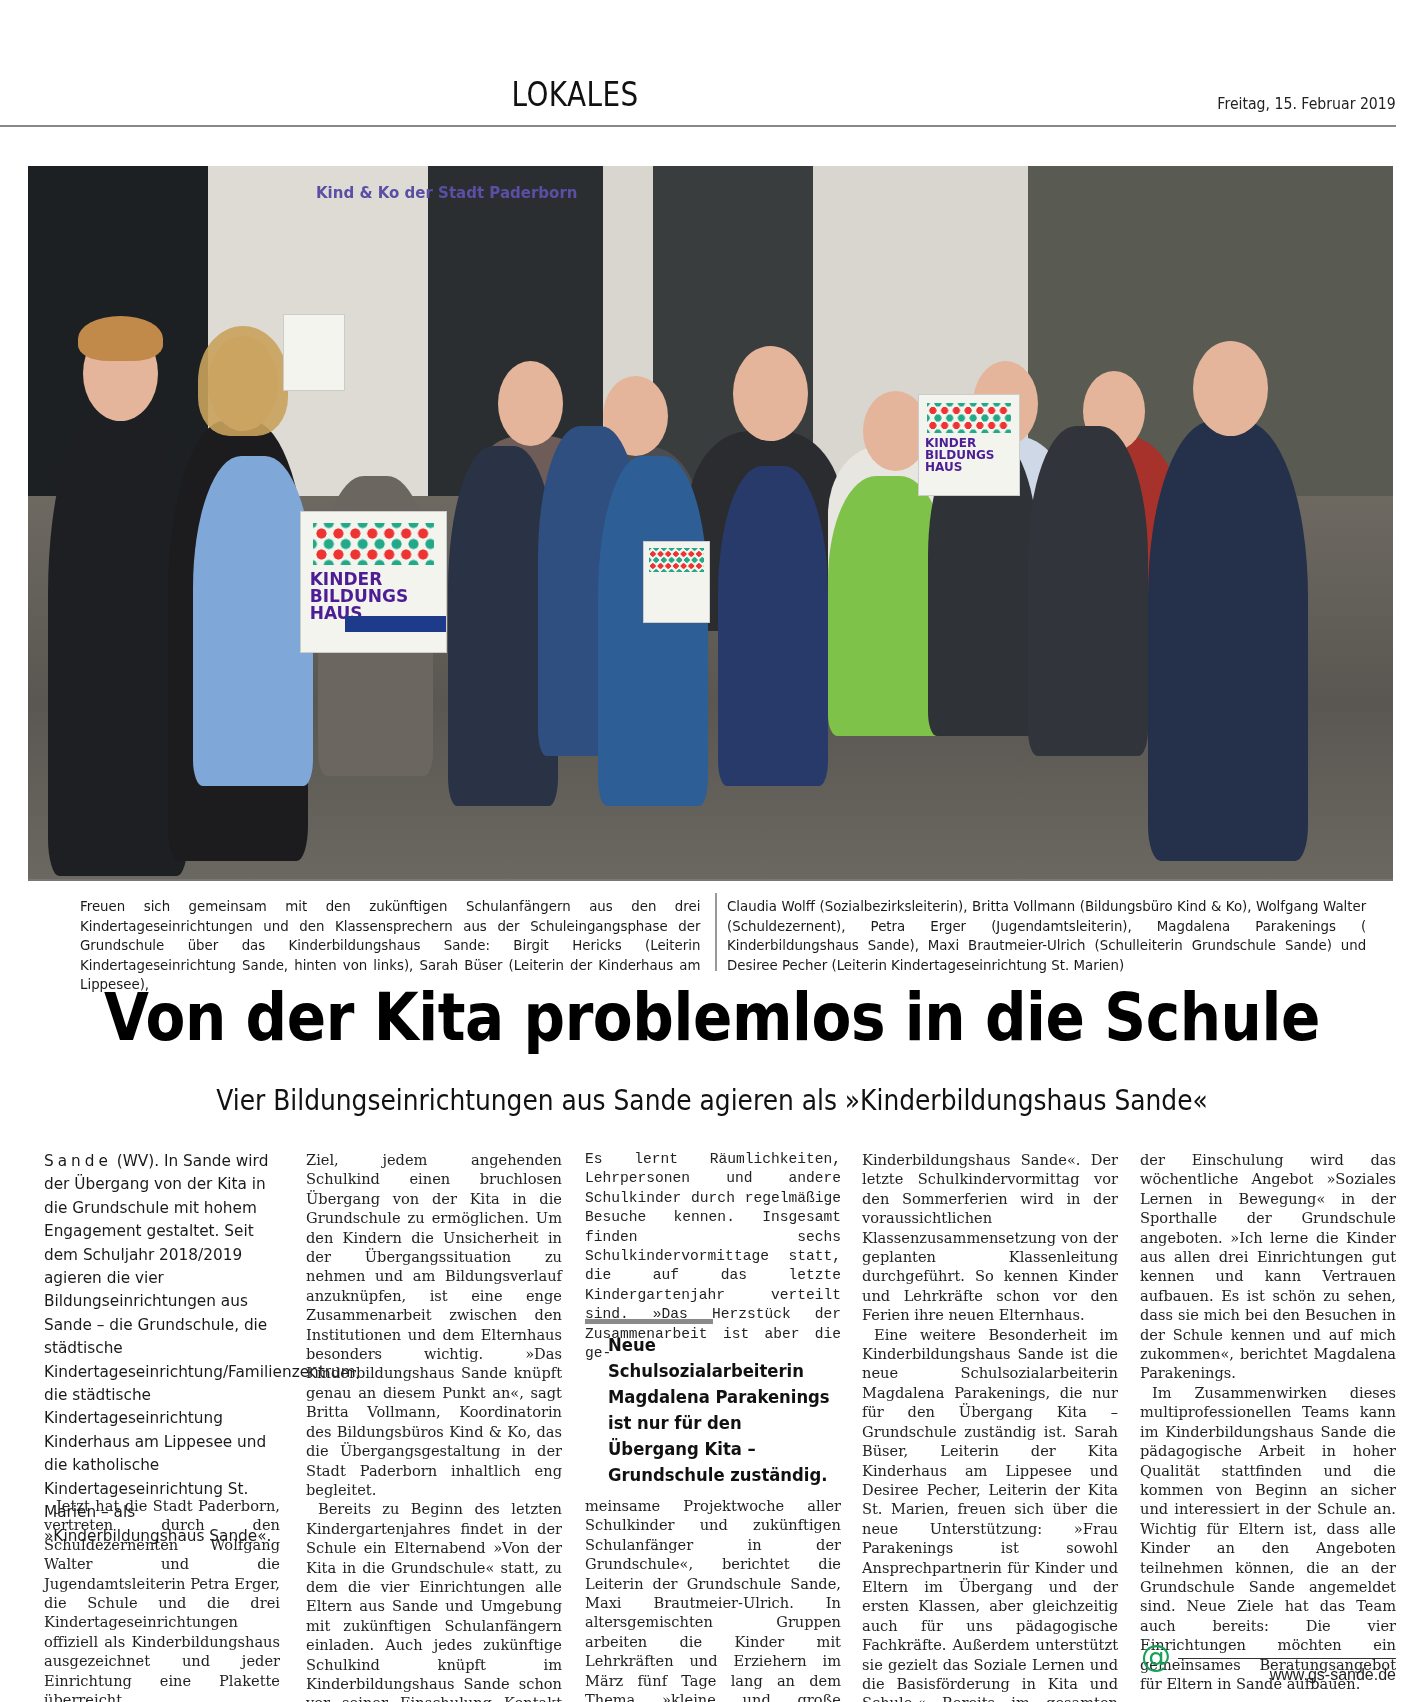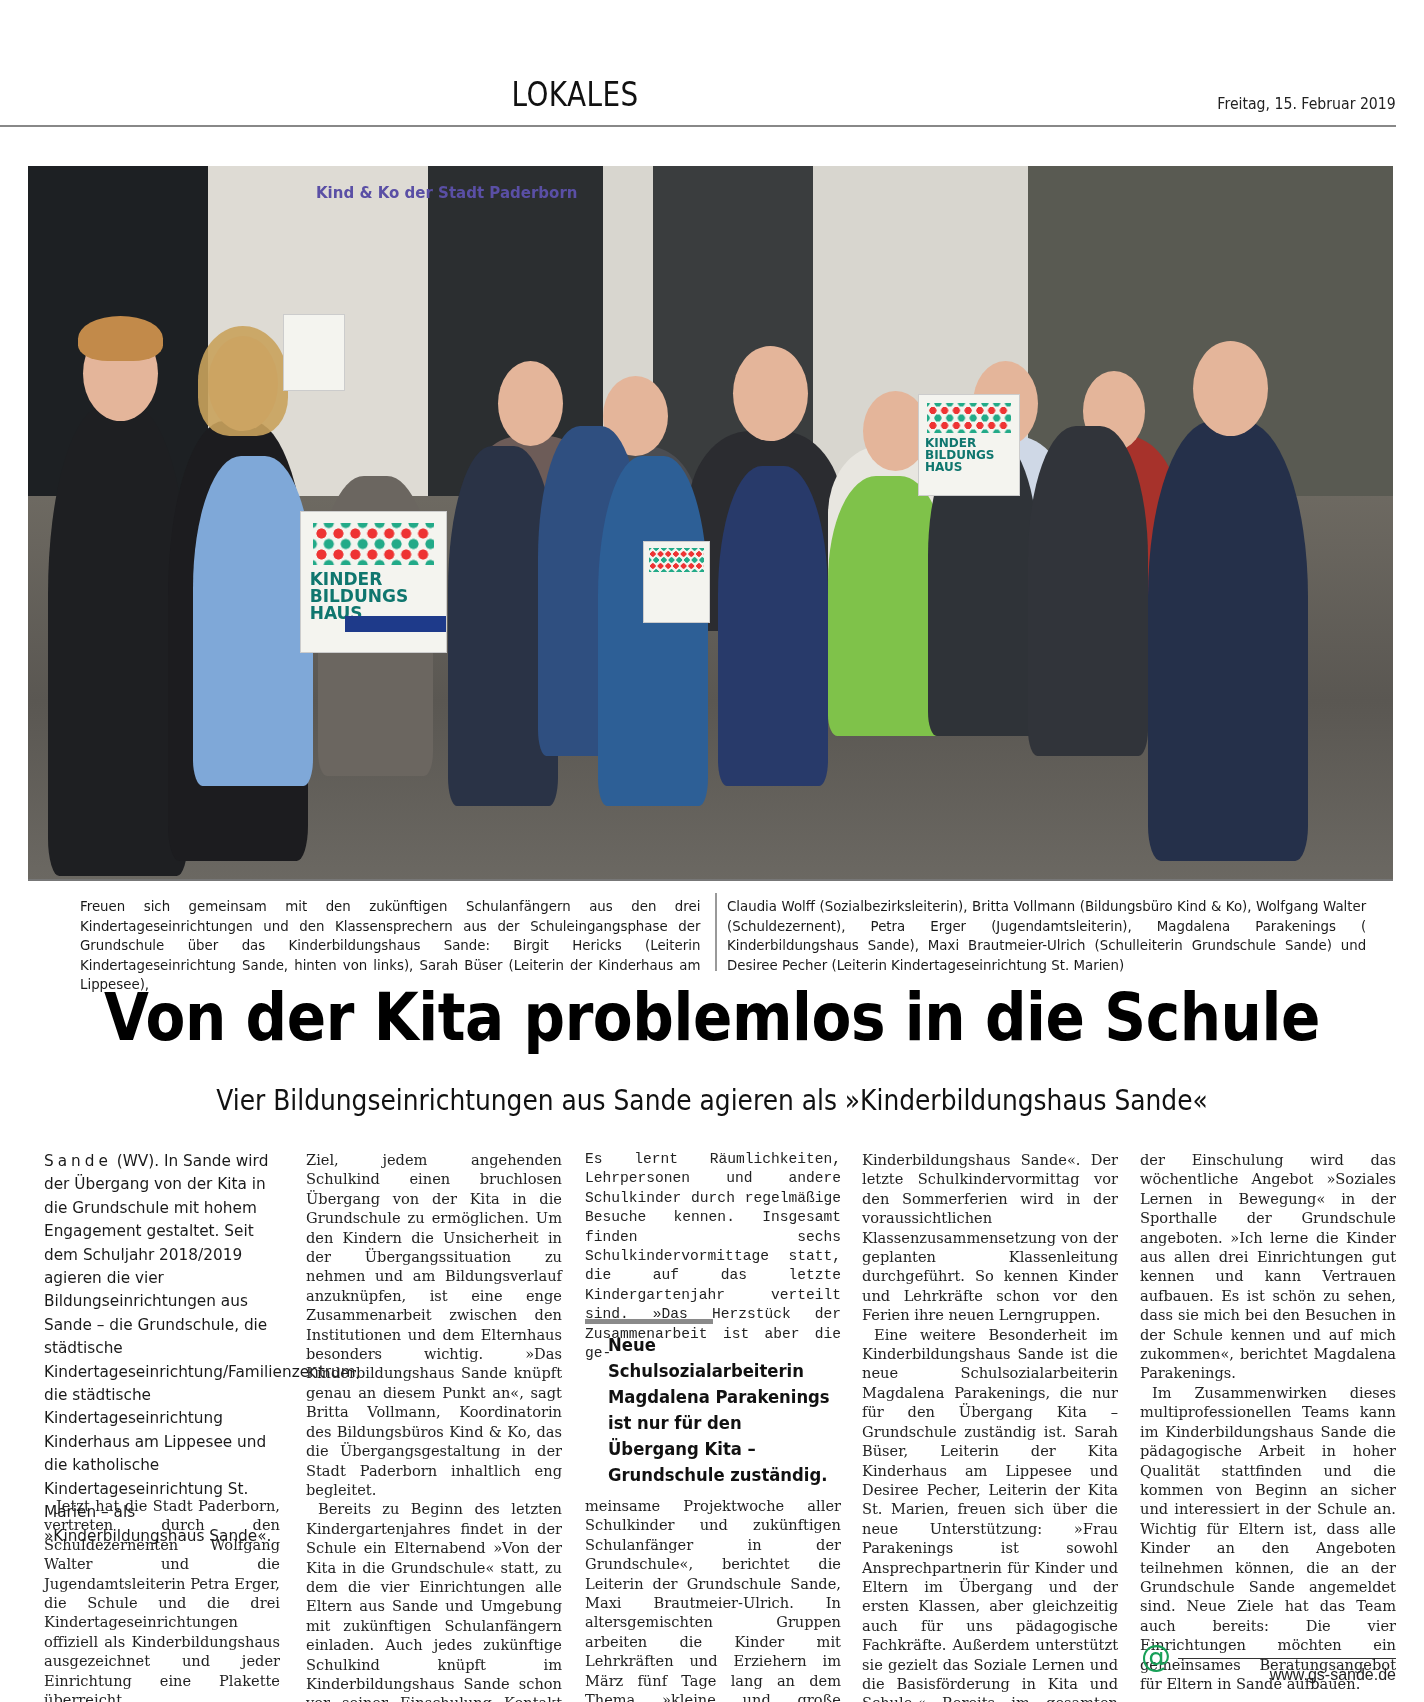--- a/index.html
+++ b/index.html
@@ -12,21 +12,21 @@
   #photo { left:28px; top:166px; width:1365px; height:713px; background:linear-gradient(180deg,#4a4a46 0%, #6e6a62 45%, #5a5752 75%, #6b6862 100%); overflow:hidden; border-bottom:2px solid #777; }
   .door { position:absolute; top:0; height:330px; background:#1d2023; }
   .wall { position:absolute; top:0; height:330px; background:#dedbd4; }
   .person { position:absolute; border-radius:40% 40% 8% 8%; }
   .head { position:absolute; border-radius:50%; background:#e4b59a; }
   .hair { position:absolute; border-radius:50% 50% 35% 35%; }
   .plaque { position:absolute; background:#f4f4ef; border:1px solid #ccc; }
   .dots { position:absolute; left:8%; top:8%; width:84%; height:30%; background:
     radial-gradient(circle,#e33 35%,transparent 40%) 0 0/14% 50%,
     radial-gradient(circle,#2a8 35%,transparent 40%) 7% 50%/14% 50%; }
-  .plaque-txt { position:absolute; left:6%; top:42%; font-family:"DejaVu Sans", sans-serif; font-weight:bold; color:#0f766e; font-size:15px; line-height:1; }
+  .plaque-txt { position:absolute; left:6%; top:42%; font-family:"DejaVu Sans", sans-serif; font-weight:bold; color:#4c1d95; font-size:15px; line-height:1; }
   .plaque-band { position:absolute; left:30%; right:0; bottom:14%; height:12%; background:#1e3a8a; }
   #logo-circle { position:absolute; left:258px; top:10px; width:185px; height:185px; border-radius:50%; border:0; }
   #logo-text { position:absolute; left:288px; top:18px; font-family:"DejaVu Sans", sans-serif; font-size:15px; color:#5a4fa5; font-weight:bold; }
 
   #caption-left { left:80px; top:897px; width:620px; font-family:"DejaVu Sans", sans-serif; font-size:14.2px; line-height:19.5px; text-align:justify; transform:scaleX(0.94); transform-origin:left top; width:660px; }
   #caption-divider { left:715px; top:893px; width:2px; height:78px; background:#999; }
   #caption-right { left:727px; top:897px; width:680px; font-family:"DejaVu Sans", sans-serif; font-size:14.2px; line-height:19.5px; text-align:justify; transform:scaleX(0.94); transform-origin:left top; }
 
   #headline { left:0; width:1424px; top:978px; text-align:center; font-family:"DejaVu Sans", sans-serif; font-weight:bold; font-size:66px; line-height:80px; color:#000; transform:scaleX(0.88); transform-origin:712px 0; letter-spacing:-0.5px; }
   #subheadline { left:0; width:1424px; top:1083px; text-align:center; font-family:"DejaVu Sans", sans-serif; font-size:29px; color:#111; transform:scaleX(0.86); transform-origin:712px 0; }
@@ -139,21 +139,21 @@
 <div class="col" id="col3">
   <p class="noindent">Es lernt Räumlichkeiten, Lehrpersonen und andere Schulkinder durch regelmäßige Besuche kennen. Insgesamt finden sechs Schulkindervormittage statt, die auf das letzte Kindergartenjahr verteilt sind. »Das Herzstück der Zusammenarbeit ist aber die ge-</p>
 </div>
 <div class="abs" id="pull-rule"></div>
 <div class="abs" id="pull-quote">Neue Schulsozialarbeiterin Magdalena Parakenings ist nur für den Übergang Kita – Grundschule zuständig.</div>
 <div class="col" id="col3-b">
   <p class="noindent">meinsame Projektwoche aller Schulkinder und zukünftigen Schulanfänger in der Grundschule«, berichtet die Leiterin der Grundschule Sande, Maxi Brautmeier-Ulrich. In altersgemischten Gruppen arbeiten die Kinder mit Lehrkräften und Erziehern im März fünf Tage lang an dem Thema »kleine und große Forscher im</p>
 </div>
 
 <div class="col" id="col4">
-  <p class="noindent">Kinderbildungshaus Sande«. Der letzte Schulkindervormittag vor den Sommerferien wird in der voraussichtlichen Klassenzusammensetzung von der geplanten Klassenleitung durchgeführt. So kennen Kinder und Lehrkräfte schon vor den Ferien ihre neuen Lerngruppen.</p>
+  <p class="noindent">Kinderbildungshaus Sande«. Der letzte Schulkindervormittag vor den Sommerferien wird in der voraussichtlichen Klassenzusammensetzung von der geplanten Klassenleitung durchgeführt. So kennen Kinder und Lehrkräfte schon vor den Ferien ihre neuen Elternhaus.</p>
   <p>Eine weitere Besonderheit im Kinderbildungshaus Sande ist die neue Schulsozialarbeiterin Magdalena Parakenings, die nur für den Übergang Kita – Grundschule zuständig ist. Sarah Büser, Leiterin der Kita Kinderhaus am Lippesee und Desiree Pecher, Leiterin der Kita St. Marien, freuen sich über die neue Unterstützung: »Frau Parakenings ist sowohl Ansprechpartnerin für Kinder und Eltern im Übergang und der ersten Klassen, aber gleichzeitig auch für uns pädagogische Fachkräfte. Außerdem unterstützt sie gezielt das Soziale Lernen und die Basisförderung in Kita und Schule.« Bereits im gesamten letzten Jahr vor</p>
 </div>
 
 <div class="col" id="col5">
   <p class="noindent">der Einschulung wird das wöchentliche Angebot »Soziales Lernen in Bewegung« in der Sporthalle der Grundschule angeboten. »Ich lerne die Kinder aus allen drei Einrichtungen gut kennen und kann Vertrauen aufbauen. Es ist schön zu sehen, dass sie mich bei den Besuchen in der Schule kennen und auf mich zukommen«, berichtet Magdalena Parakenings.</p>
   <p>Im Zusammenwirken dieses multiprofessionellen Teams kann im Kinderbildungshaus Sande die pädagogische Arbeit in hoher Qualität stattfinden und die kommen von Beginn an sicher und interessiert in der Schule an. Wichtig für Eltern ist, dass alle Kinder an den Angeboten teilnehmen können, die an der Grundschule Sande angemeldet sind. Neue Ziele hat das Team auch bereits: Die vier Einrichtungen möchten ein gemeinsames Beratungsangebot für Eltern in Sande aufbauen.</p>
 </div>
 
 <div class="abs" id="web-at">@</div>
 <div class="abs" id="web-rule"></div>

